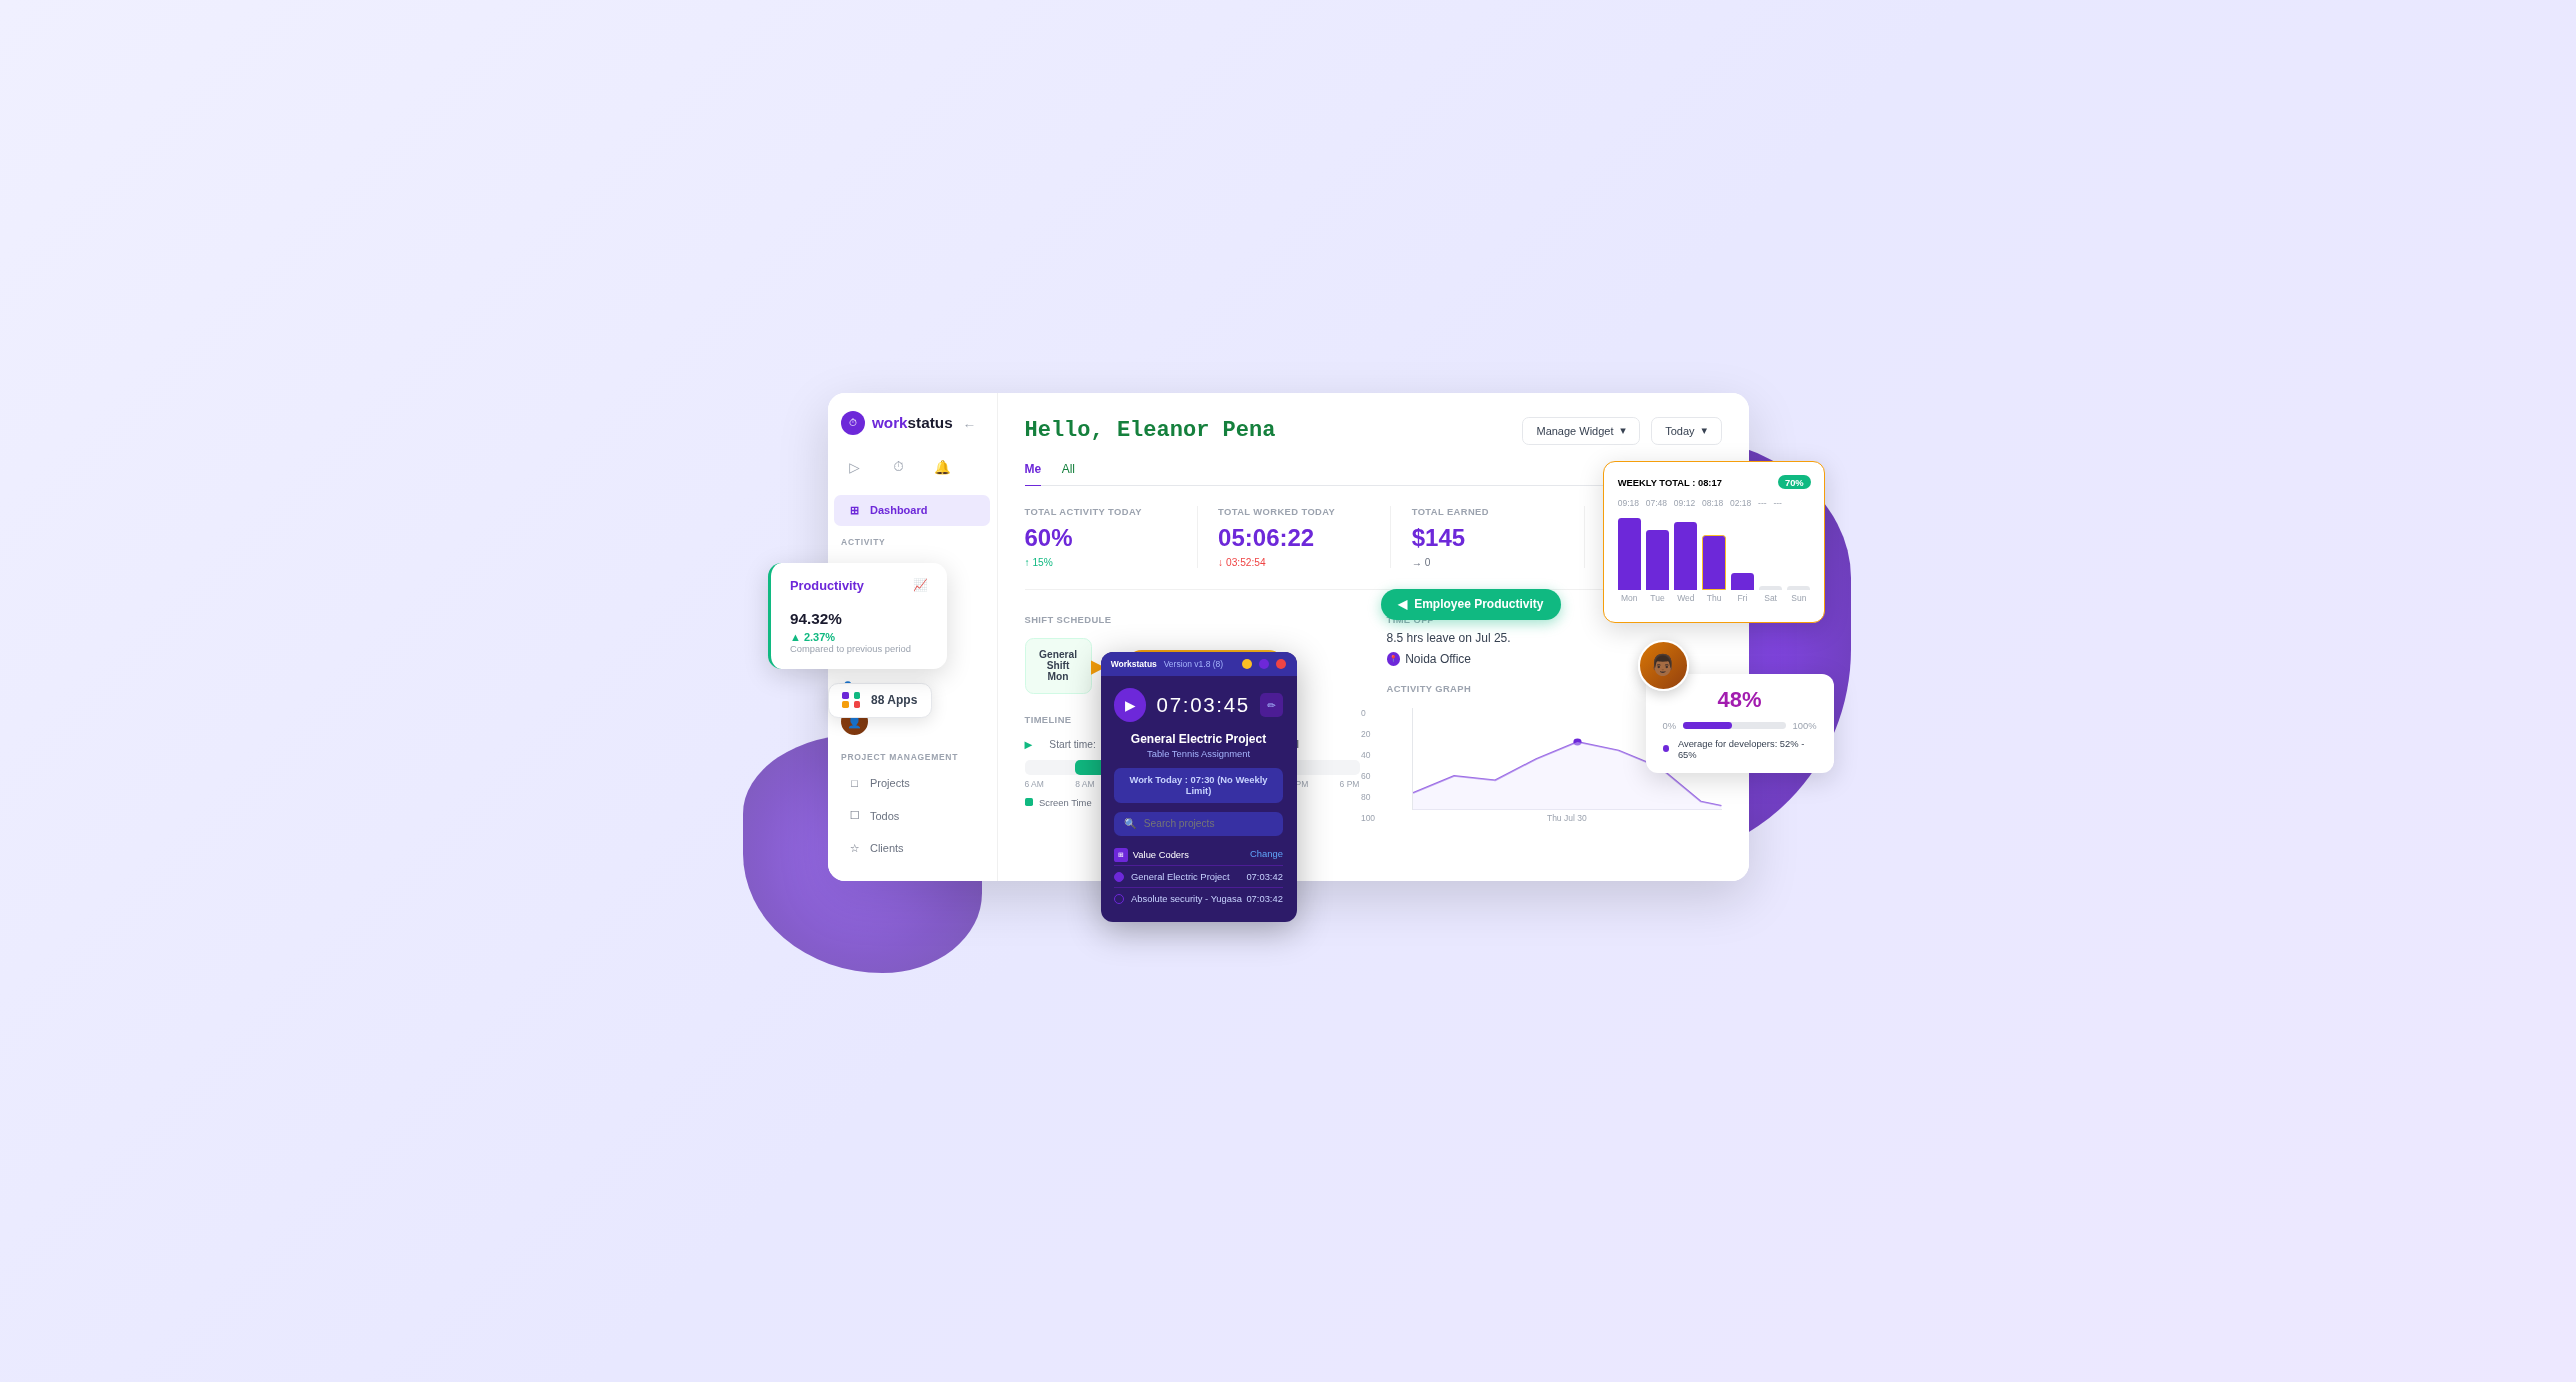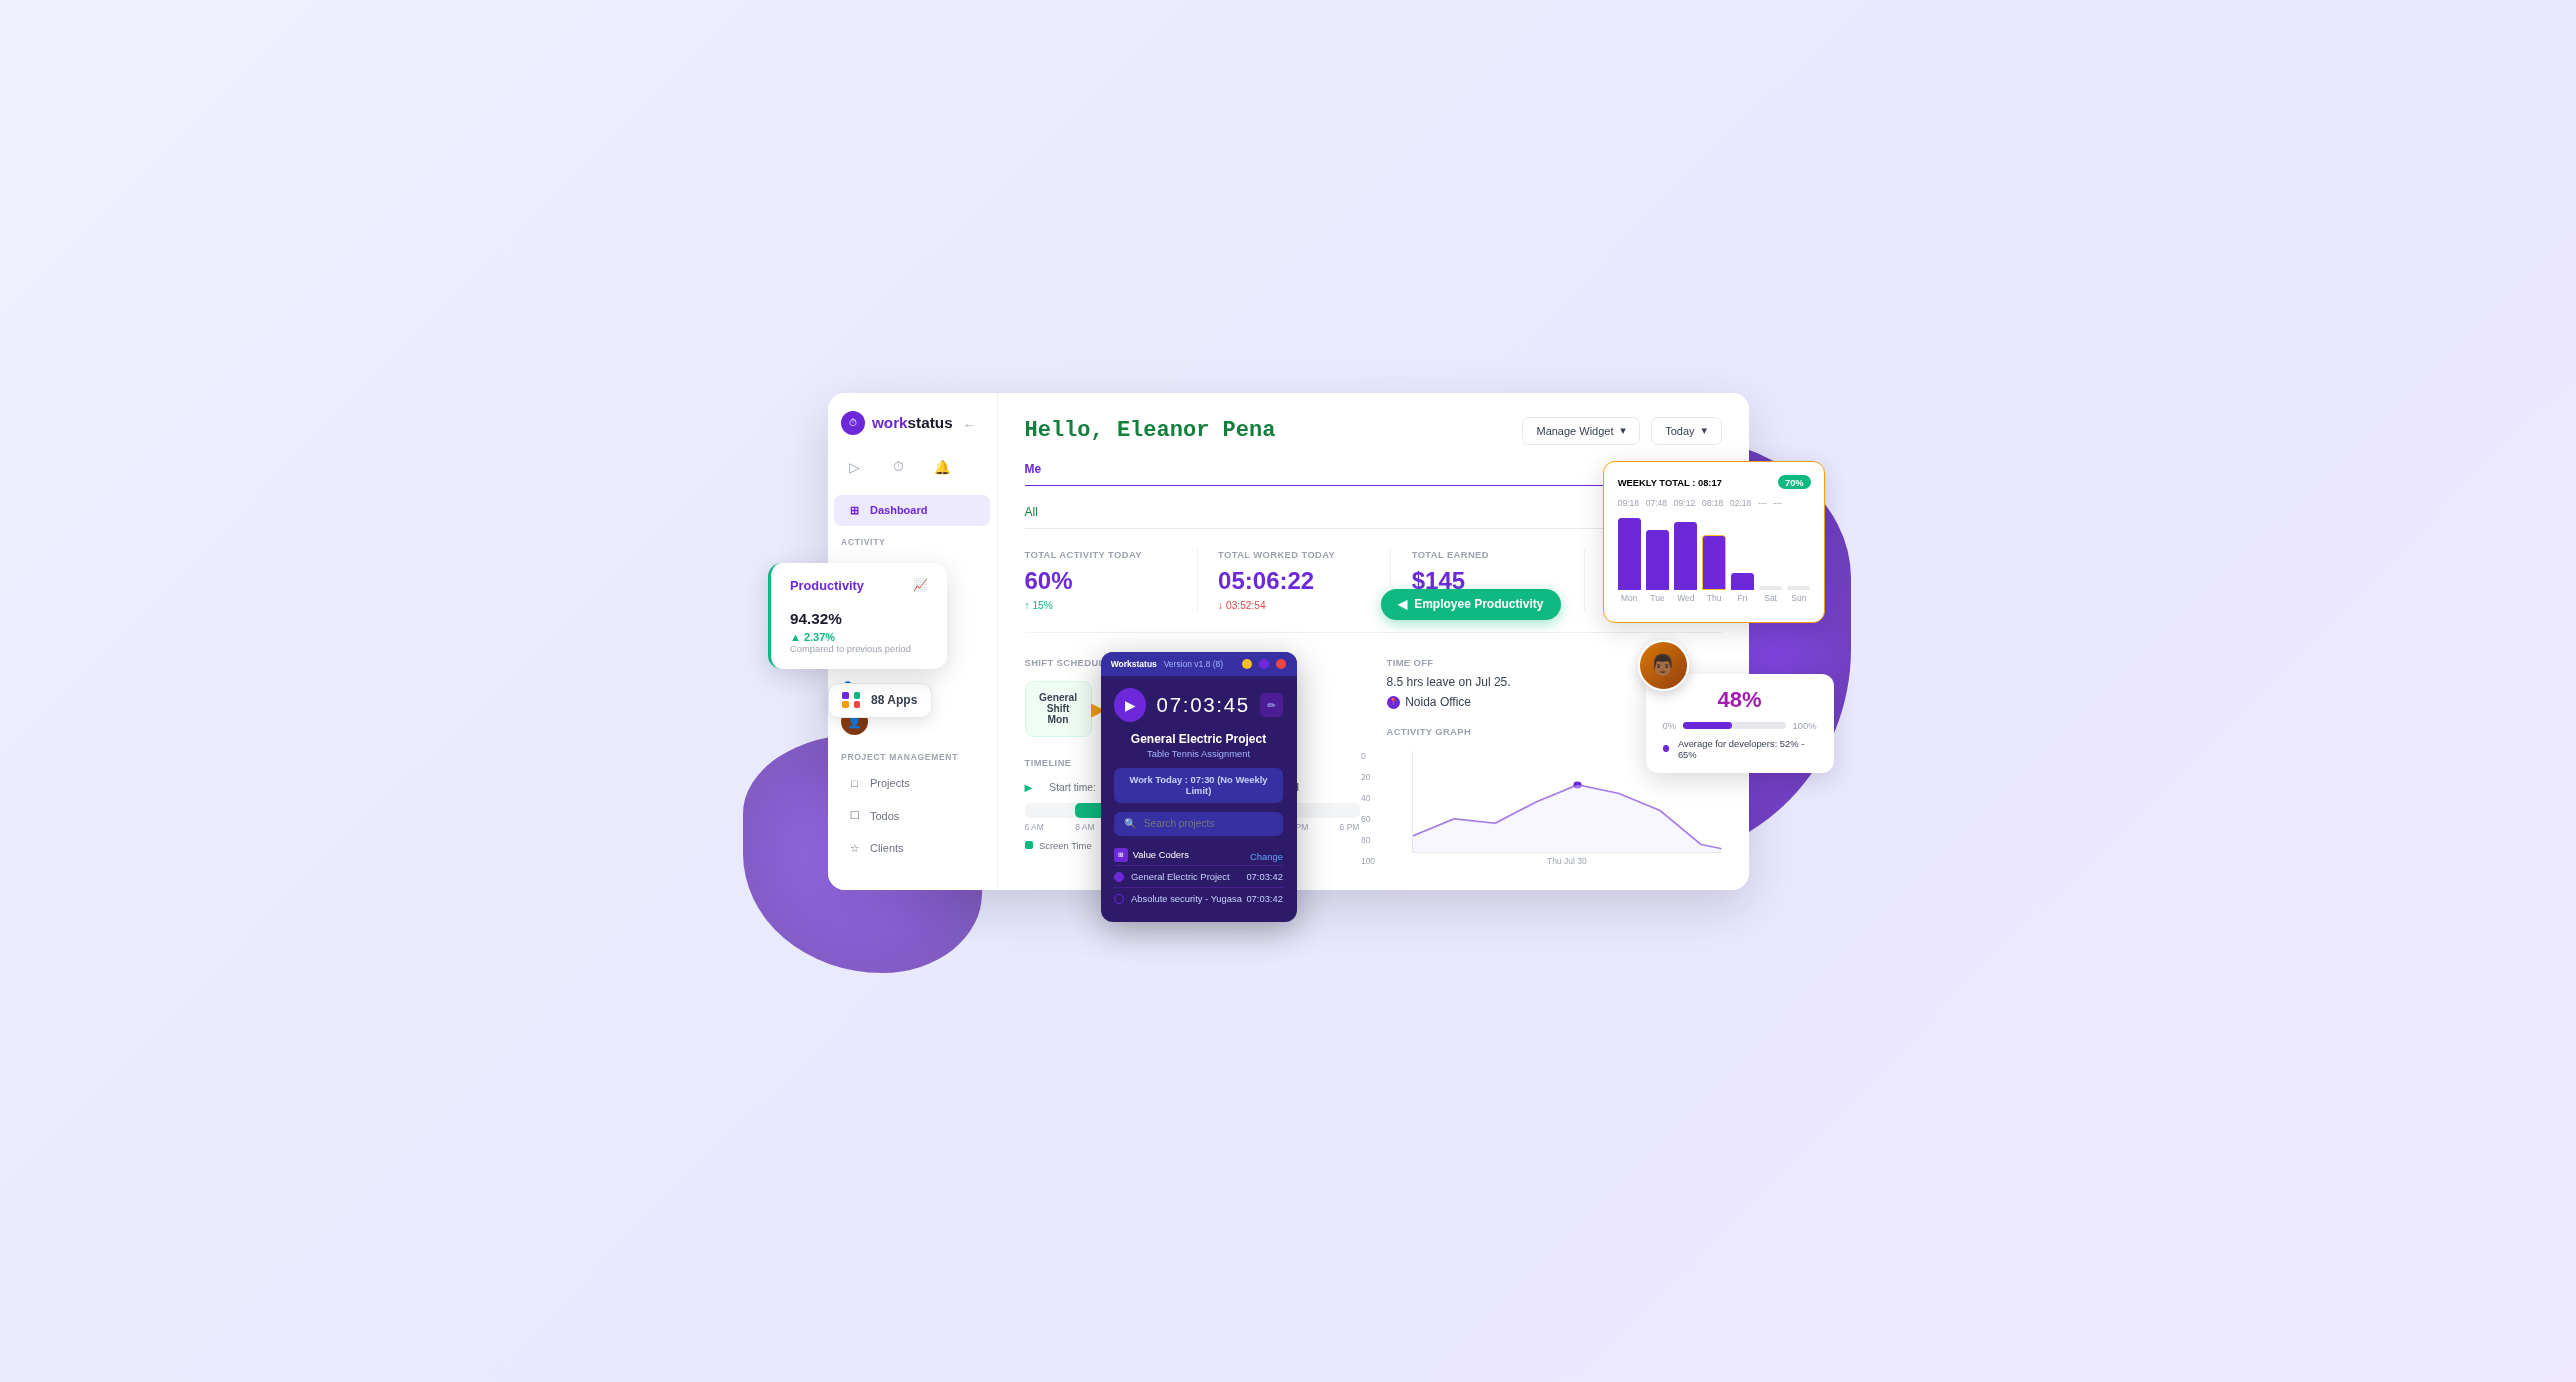--- a/index.html
+++ b/index.html
@@ -186,21 +186,20 @@
       font-size: 11px;
       color: #374151;
       cursor: pointer;
     }
 
     .tab-row {
       display: flex;
       gap: 20.5px;
       border-bottom: 0.9px solid #e5e7eb;
       margin-bottom: 20.5px;
-      flex-direction: column;
     }
 
     .tab-item {
       font-size: 12px;
       color: #15803d;
       padding-bottom: 8.5px;
       cursor: pointer;
       border-bottom: 1.7px solid transparent;
       margin-bottom: -0.9px;
     }
@@ -547,21 +546,21 @@
     .timer-search-input {
       background: none;
       border: none;
       color: #a5b4fc;
       font-size: 10.2px;
       outline: none;
     }
 
     .timer-org-row {
       display: flex;
-      align-items: flex-end;
+      align-items: flex-start;
       justify-content: space-between;
       padding: 3.4px 0;
       font-size: 9.4px;
       color: white;
     }
     .timer-org-left {
       display: flex;
       align-items: center;
       gap: 5.1px;
     }

